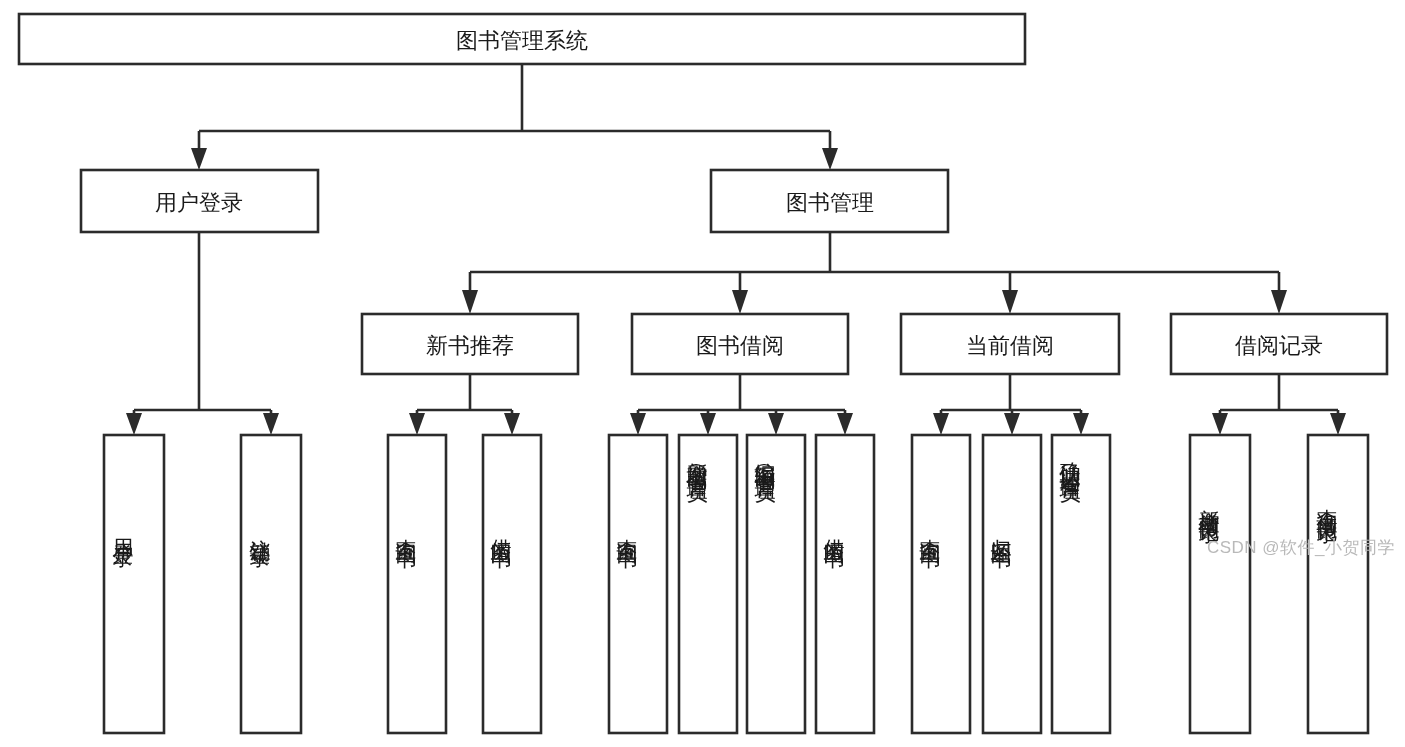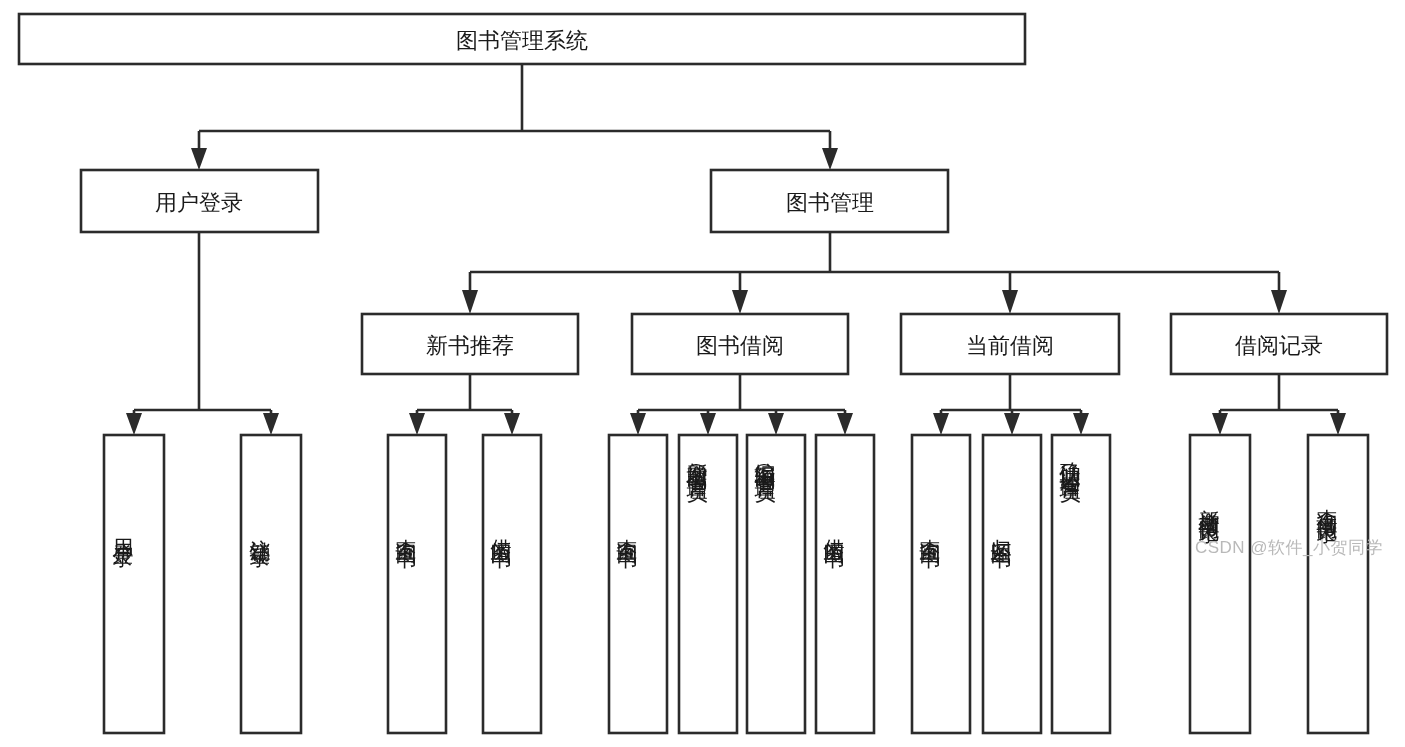--- a/index.html
+++ b/index.html
@@ -58,21 +58,21 @@
     font-size: 21px;
     line-height: 1;
     letter-spacing: 3px;
     color: #1a1a1a;
     white-space: nowrap;
     pointer-events: none;
     text-align: start;
   }
   .watermark {
     position: absolute;
-    right: 22px;
+    right: 10px;
     bottom: 6px;
     font-family: "Liberation Sans", "DejaVu Sans", sans-serif;
     font-size: 17px;
     color: #b9b9b9;
     letter-spacing: 0.5px;
     white-space: nowrap;
   }
 </style>
 </head>
 <body>

